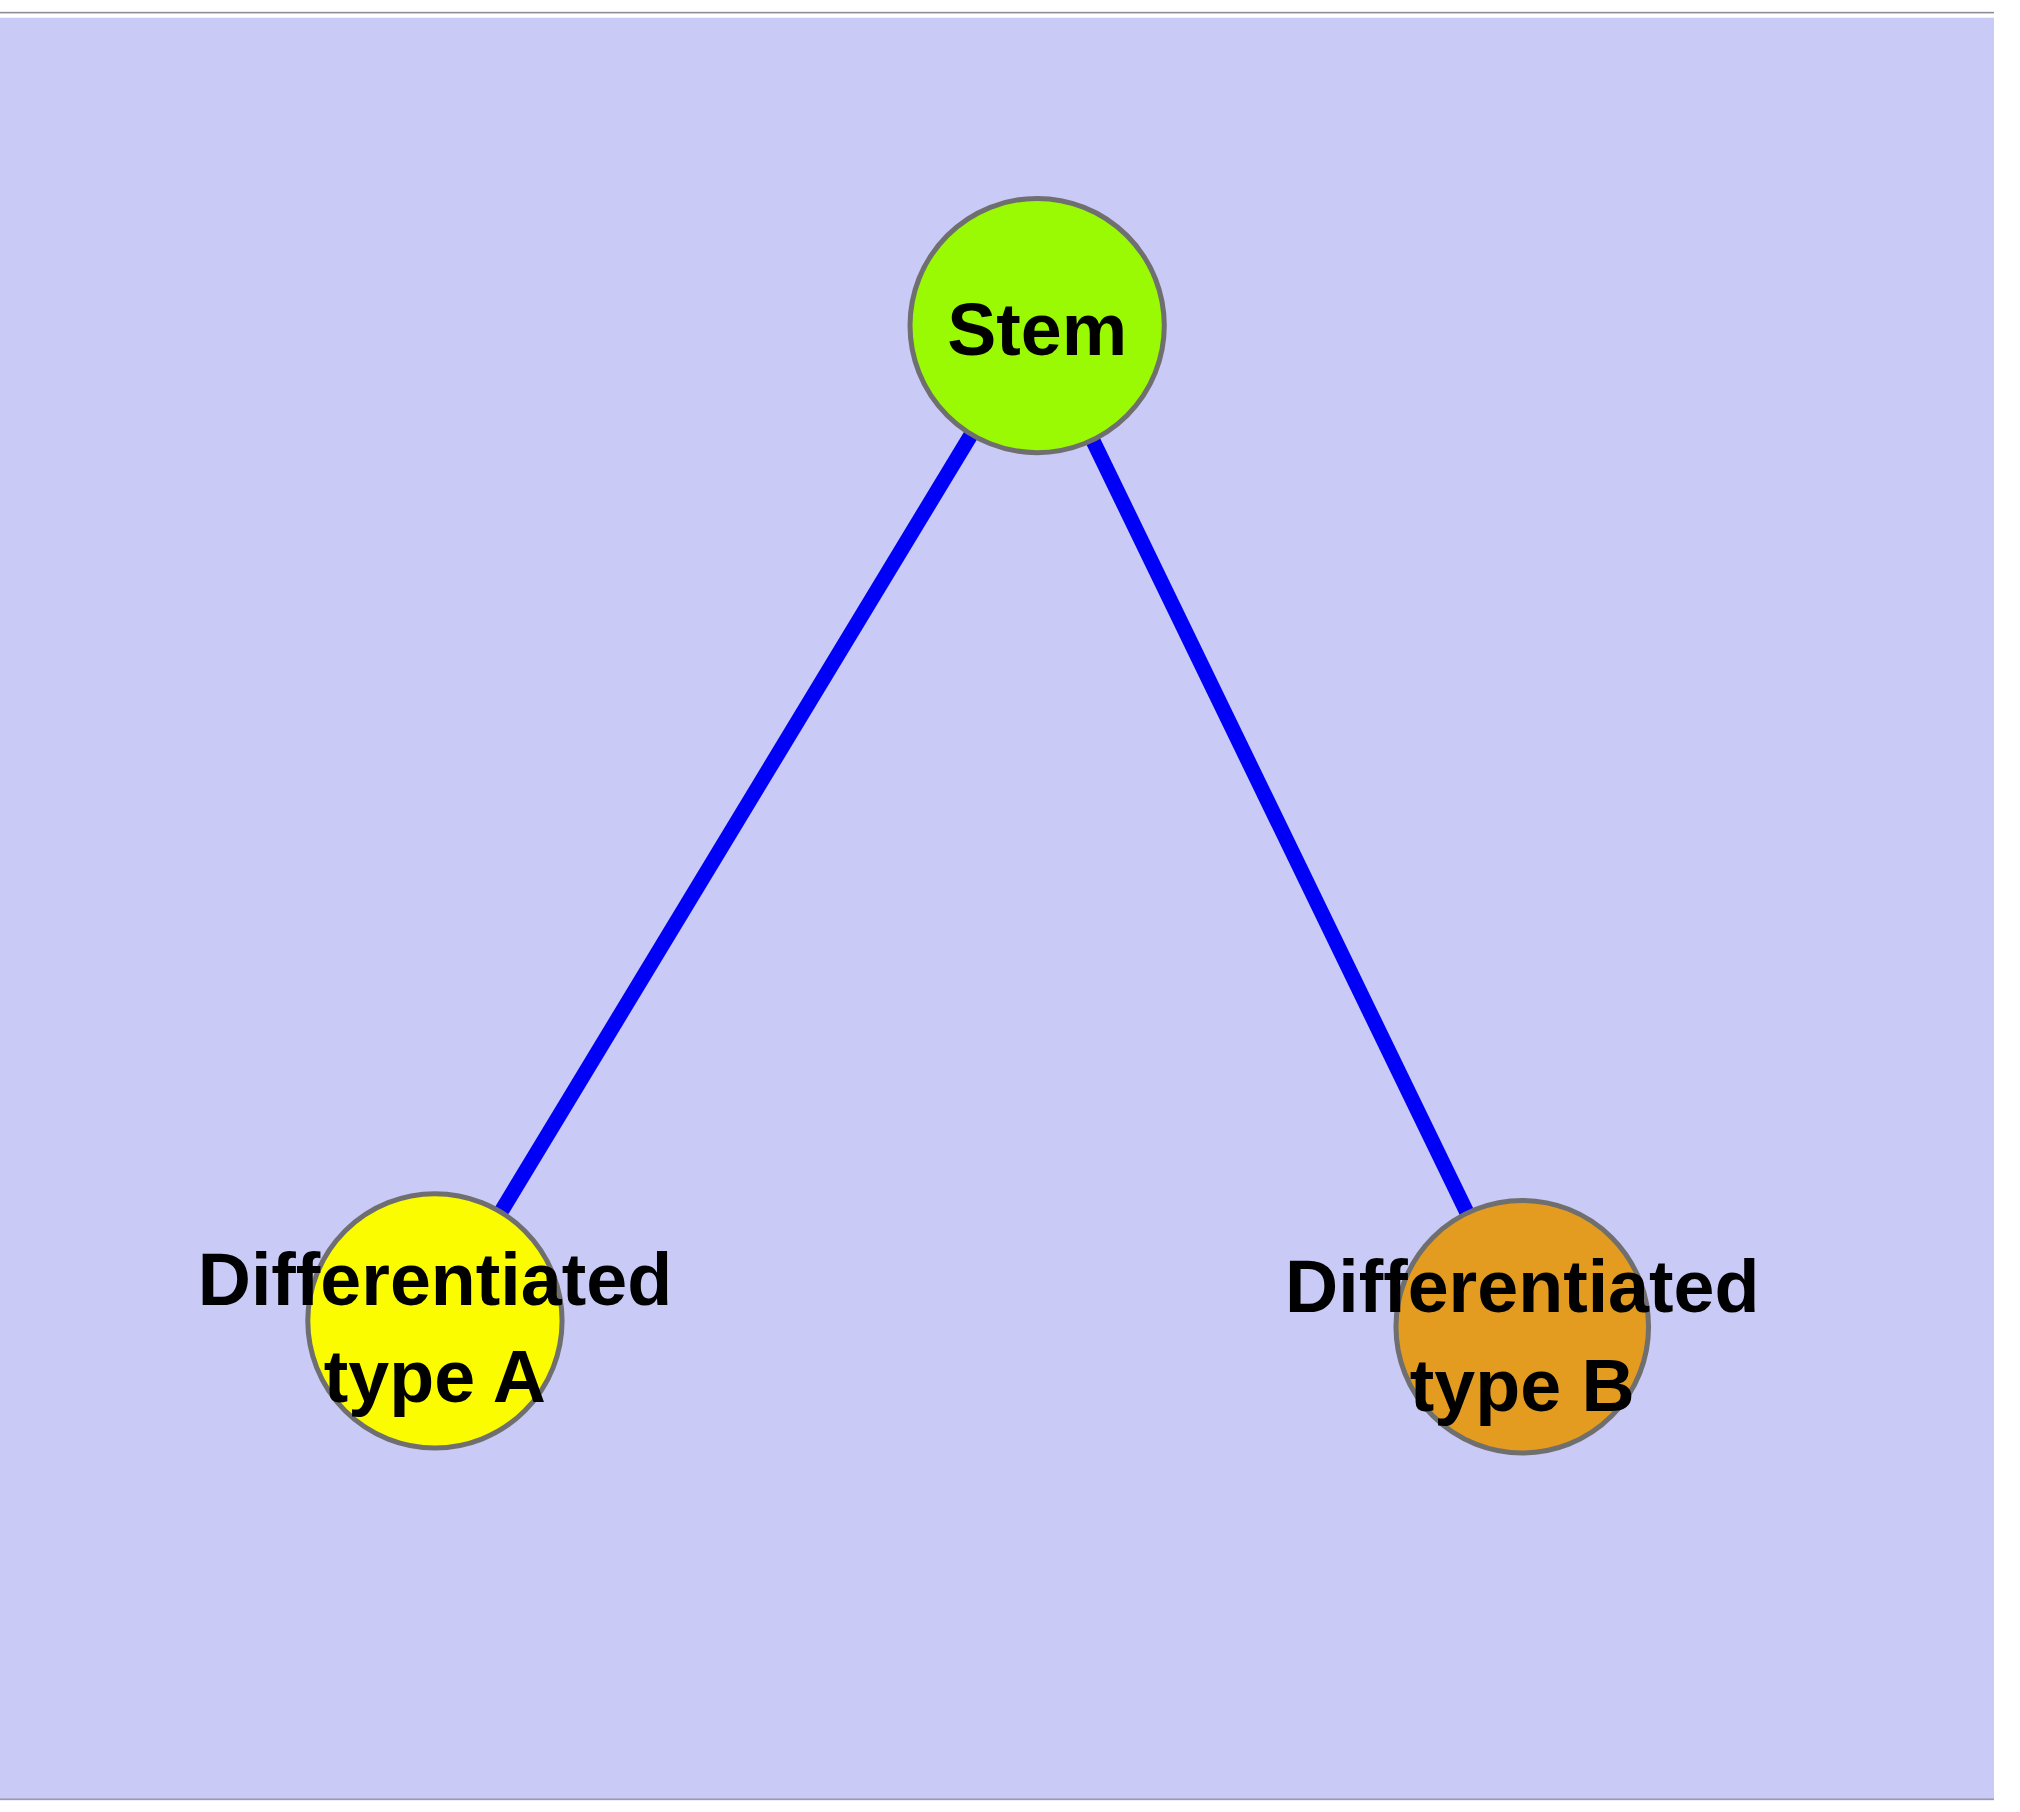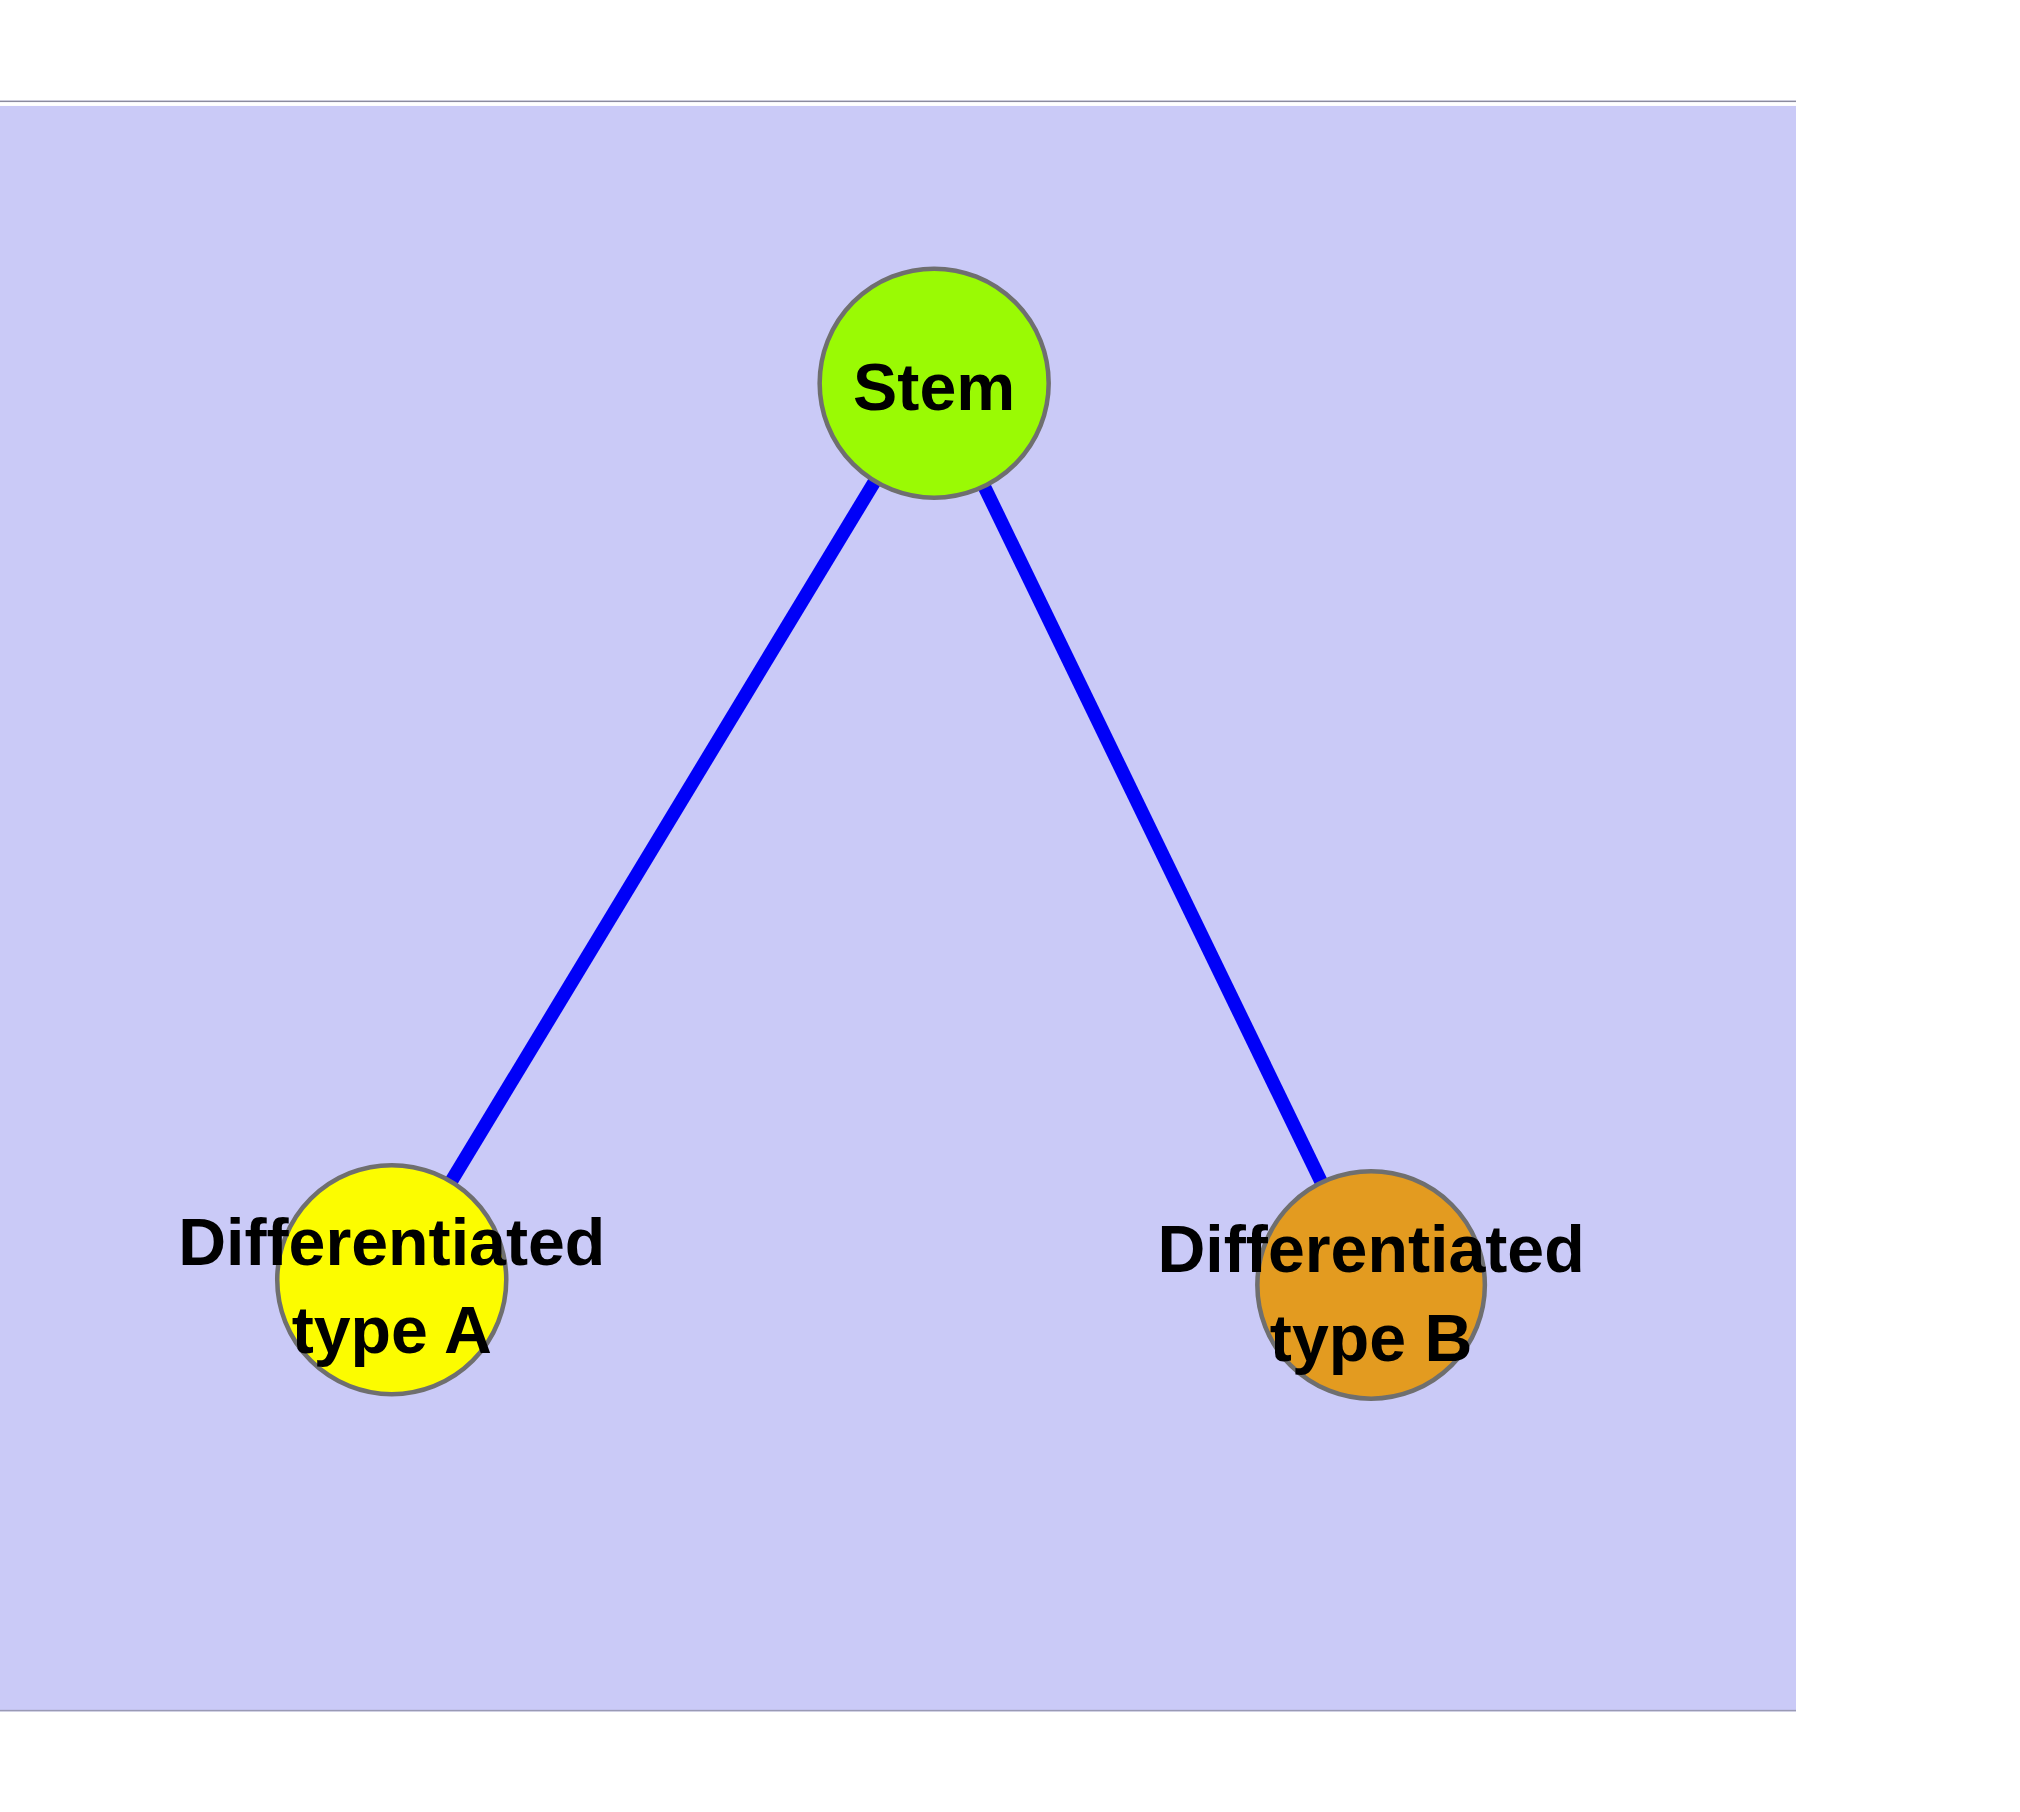--- a/index.html
+++ b/index.html
@@ -4,21 +4,21 @@
 <style>
   html, body {
     margin: 0;
     padding: 0;
     background: #ffffff;
   }
   body {
     font-family: "Liberation Sans", sans-serif;
   }
   #graph-wrap {
-    width: 1796px;
+    width: 1994px;
     height: 1812px;
     position: relative;
     overflow: hidden;
   }
   svg {
     display: block;
     width: 100%;
     height: 100%;
   }
   text {

